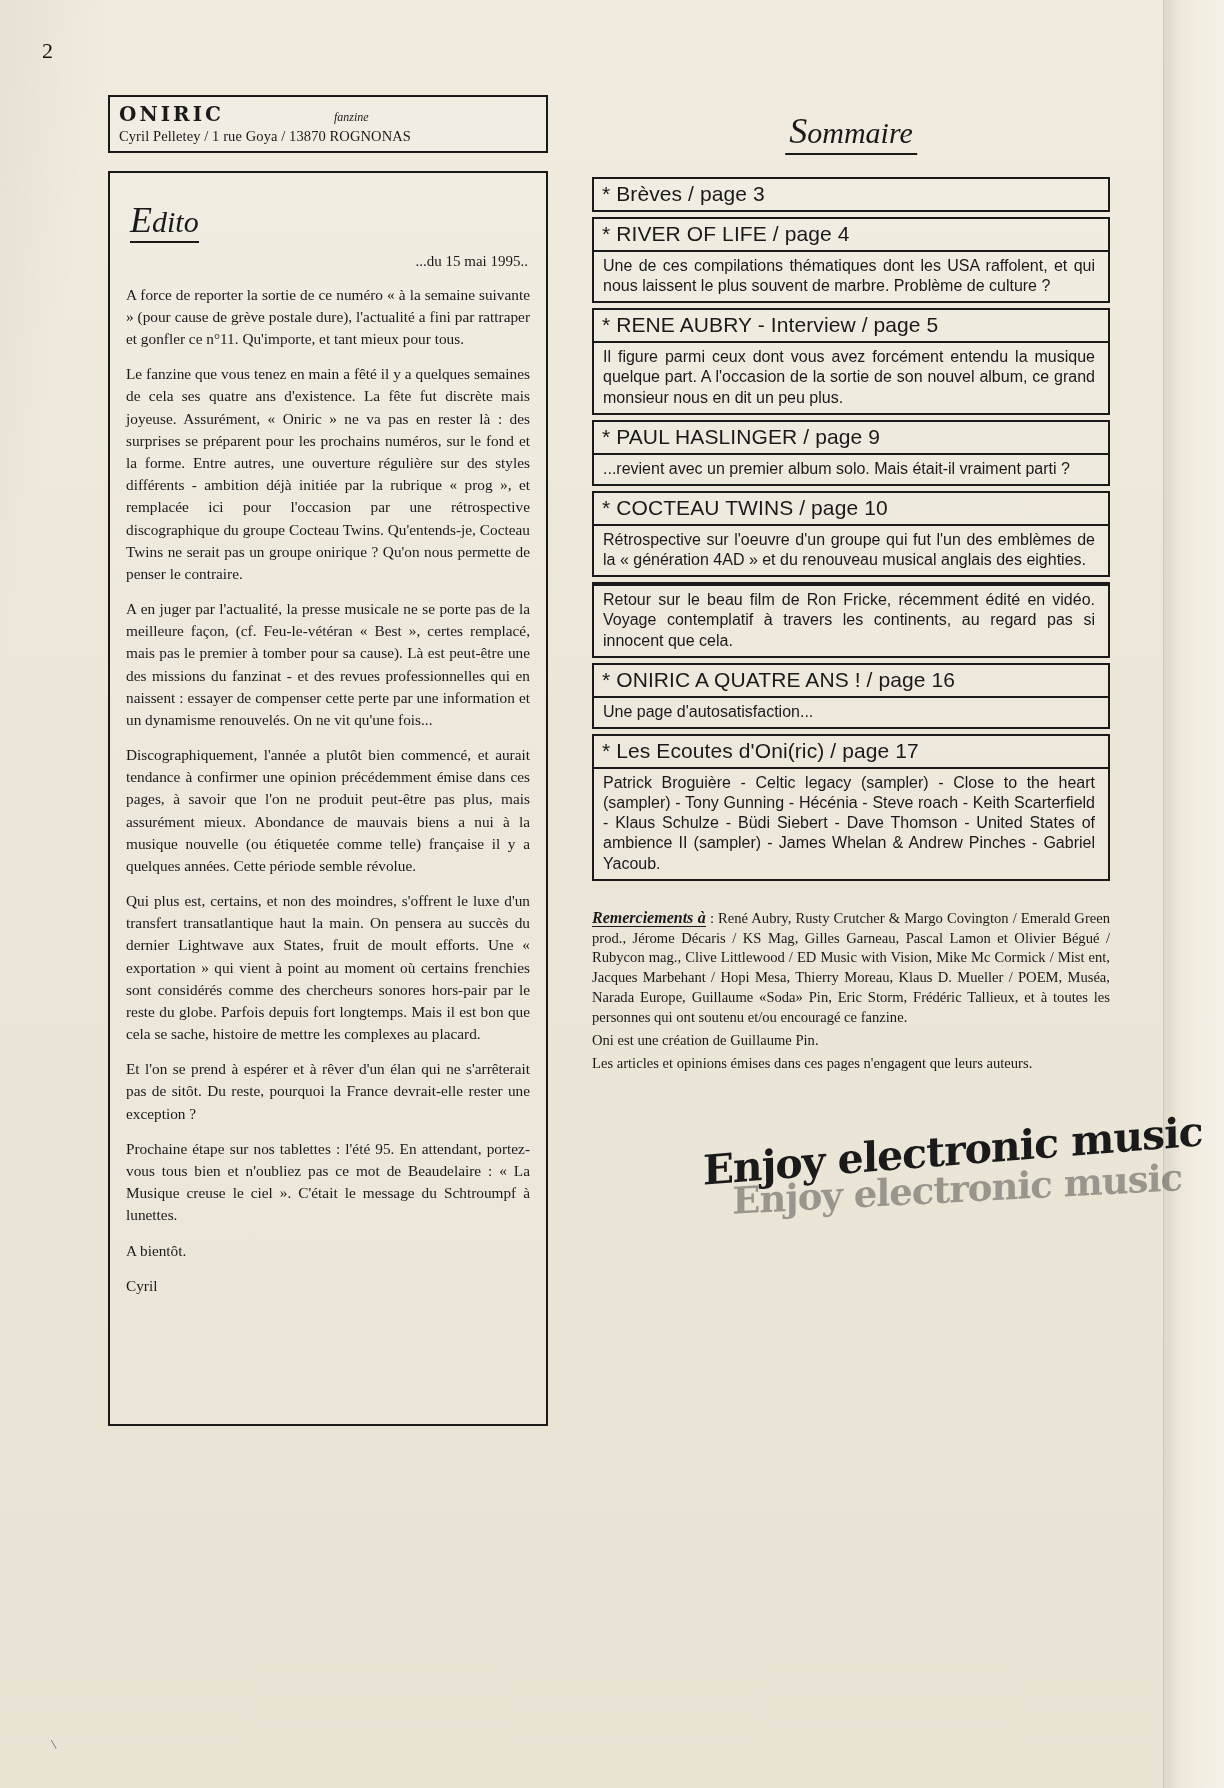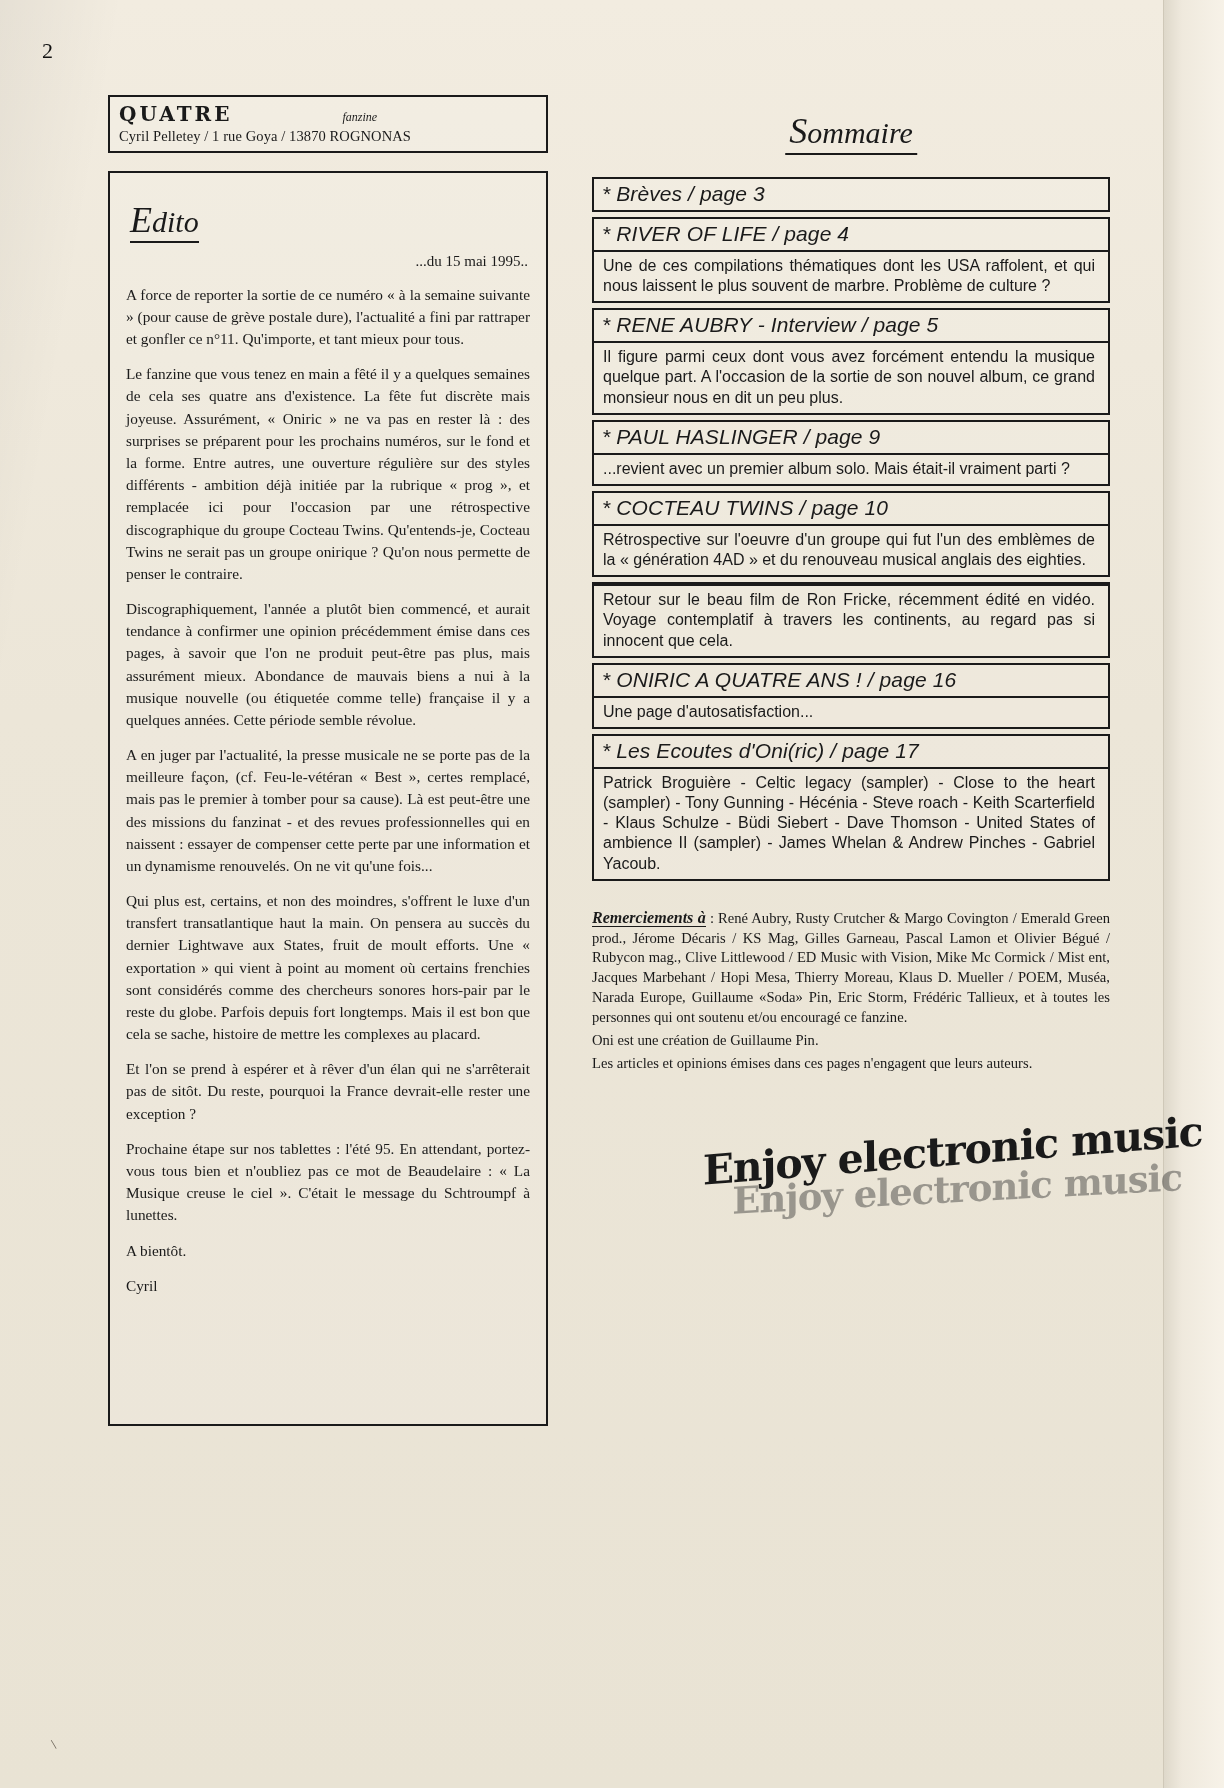--- a/index.html
+++ b/index.html
@@ -153,21 +153,20 @@
     margin-bottom: 5px;
     background: rgba(255,255,255,0.10);
   }
   .toc-head {
     padding: 3px 8px 4px 8px;
     font-family: "Liberation Sans", sans-serif;
     font-size: 21px;
     letter-spacing: 0.1px;
     white-space: nowrap;
     overflow: hidden;
-    font-style: italic;
   }
   .toc-desc {
     border-top: 2px solid #1a1a1a;
     padding: 4px 13px 5px 9px;
     font-family: "Liberation Sans", sans-serif;
     font-size: 16px;
     line-height: 1.26;
     text-align: justify;
   }
 
@@ -225,36 +224,36 @@
 
   <div class="right-edge"></div>
 
   <div class="page-number">2</div>
   <div class="bottom-mark">\</div>
 
   <div class="left-col">
 
     <div class="masthead">
       <div class="masthead-row">
-        <span class="masthead-title">QUATRE</span>
+        <span class="masthead-title">ONIRIC</span>
         <span class="masthead-sub">fanzine</span>
       </div>
       <div class="masthead-addr">Cyril Pelletey / 1 rue Goya / 13870 ROGNONAS</div>
     </div>
 
     <div class="edito-box">
       <div class="edito-title">
         <span class="cap">E</span><span>dito</span>
       </div>
       <div class="edito-date">...du 15 mai 1995..</div>
 
       <p>A force de reporter la sortie de ce numéro « à la semaine suivante » (pour cause de grève postale dure), l'actualité a fini par rattraper et gonfler ce n°11. Qu'importe, et tant mieux pour tous.</p>
       <p>Le fanzine que vous tenez en main a fêté il y a quelques semaines de cela ses quatre ans d'existence. La fête fut discrète mais joyeuse. Assurément, « Oniric » ne va pas en rester là : des surprises se préparent pour les prochains numéros, sur le fond et la forme. Entre autres, une ouverture régulière sur des styles différents - ambition déjà initiée par la rubrique « prog », et remplacée ici pour l'occasion par une rétrospective discographique du groupe Cocteau Twins. Qu'entends-je, Cocteau Twins ne serait pas un groupe onirique ? Qu'on nous permette de penser le contraire.</p>
+      <p>A en juger par l'actualité, la presse musicale ne se porte pas de la meilleure façon, (cf. Feu-le-vétéran « Best », certes remplacé, mais pas le premier à tomber pour sa cause). Là est peut-être une des missions du fanzinat - et des revues professionnelles qui en naissent : essayer de compenser cette perte par une information et un dynamisme renouvelés. On ne vit qu'une fois...</p>
       <p>Discographiquement, l'année a plutôt bien commencé, et aurait tendance à confirmer une opinion précédemment émise dans ces pages, à savoir que l'on ne produit peut-être pas plus, mais assurément mieux. Abondance de mauvais biens a nui à la musique nouvelle (ou étiquetée comme telle) française il y a quelques années. Cette période semble révolue.</p>
-      <p>A en juger par l'actualité, la presse musicale ne se porte pas de la meilleure façon, (cf. Feu-le-vétéran « Best », certes remplacé, mais pas le premier à tomber pour sa cause). Là est peut-être une des missions du fanzinat - et des revues professionnelles qui en naissent : essayer de compenser cette perte par une information et un dynamisme renouvelés. On ne vit qu'une fois...</p>
       <p>Qui plus est, certains, et non des moindres, s'offrent le luxe d'un transfert transatlantique haut la main. On pensera au succès du dernier Lightwave aux States, fruit de moult efforts. Une « exportation » qui vient à point au moment où certains frenchies sont considérés comme des chercheurs sonores hors-pair par le reste du globe. Parfois depuis fort longtemps. Mais il est bon que cela se sache, histoire de mettre les complexes au placard.</p>
       <p>Et l'on se prend à espérer et à rêver d'un élan qui ne s'arrêterait pas de sitôt. Du reste, pourquoi la France devrait-elle rester une exception ?</p>
       <p>Prochaine étape sur nos tablettes : l'été 95. En attendant, portez-vous tous bien et n'oubliez pas ce mot de Beaudelaire : « La Musique creuse le ciel ». C'était le message du Schtroumpf à lunettes.</p>
 
       <p class="abientot">A bientôt.</p>
       <p class="sig">Cyril</p>
     </div>
   </div>
 
   <div class="right-col">

